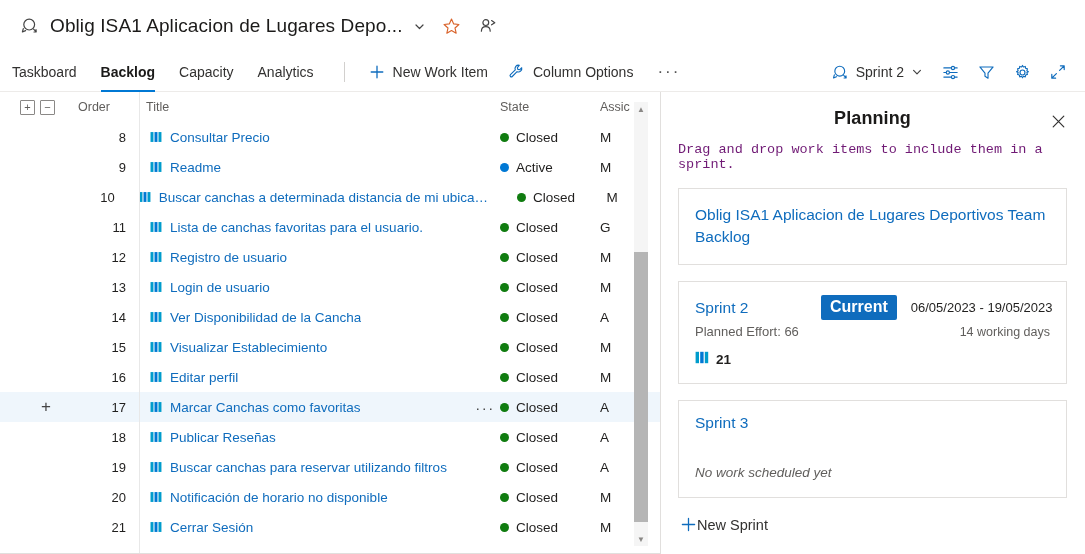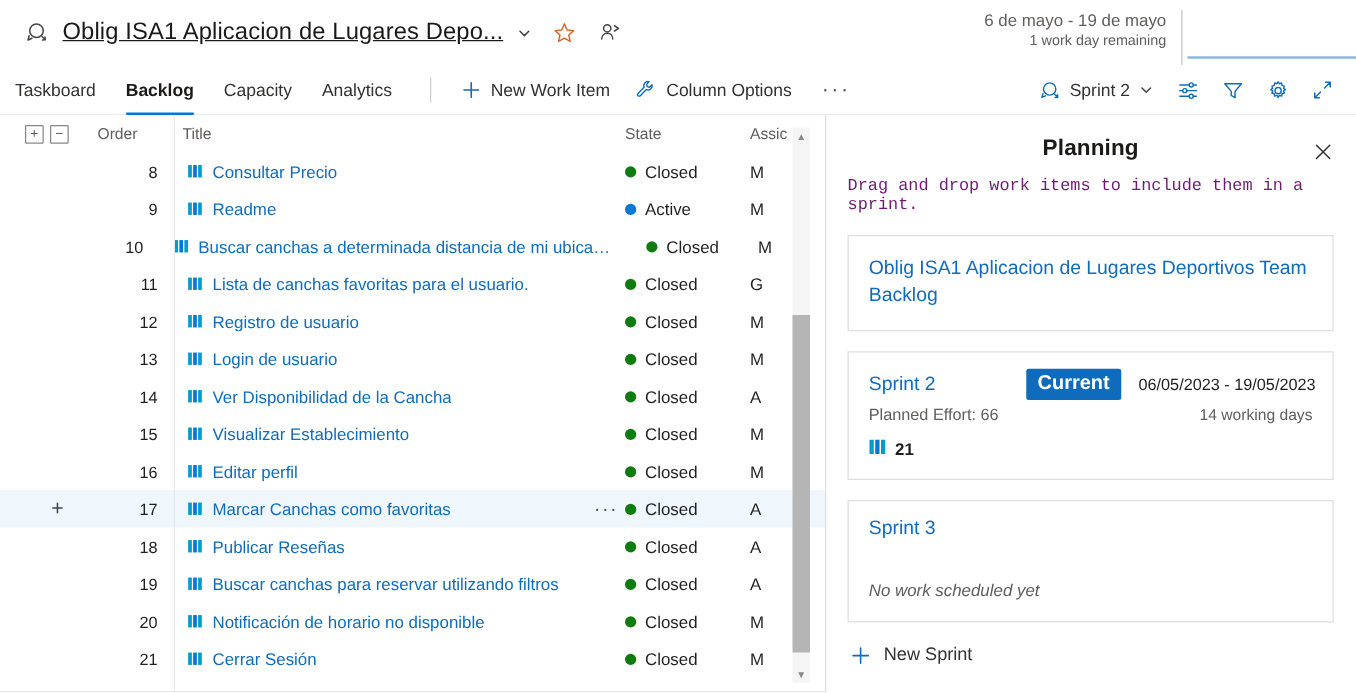--- a/index.html
+++ b/index.html
@@ -26,21 +26,20 @@
     color: #444;
     display: flex; align-items: center; justify-content: center;
     margin-right: 10px;
   }
   .page-title {
     font-size: 19px;
     font-weight: 400;
     color: #1b1a19;
     letter-spacing: .1px;
     white-space: nowrap;
-    text-decoration: underline;
   }
   .chev-title {
     margin-left: 10px;
     color: #444; font-size: 13px;
     display: inline-flex; align-items: center;
   }
   .star-icon { margin-left: 16px; color: #d9632b; display: inline-flex; }
   .people-icon { margin-left: 18px; color: #444; display: inline-flex; }
 
   .hdr-right {
@@ -304,21 +303,21 @@
   .sp-count {
     display: flex; align-items: center; gap: 6px;
     margin-top: 12px;
     font-size: 13.5px; font-weight: bold; color: #201f1e;
   }
   .sp-empty {
     font-size: 13.5px; color: #605e5c; font-style: italic;
     margin-top: 33px;
   }
   .new-sprint {
-    display: flex; gap: 10px;
+    display: flex; align-items: center; gap: 0;
     margin-top: 18px;
     font-size: 14.5px; color: #323130;
     cursor: pointer; padding-left: 2px;
   }
   .new-sprint .ns-plus { color: #0f6cbd; display: inline-flex; }
 </style>
 </head>
 <body>
 
 <div class="header">
@@ -343,29 +342,20 @@
     </span>
     <span class="people-icon">
       <svg width="18" height="18" viewBox="0 0 18 18" fill="none" stroke="#444" stroke-width="1.2">
         <circle cx="6.8" cy="5.6" r="2.9"></circle>
         <path d="M2.4 14.2 c0 -2.9 2 -4.6 4.4 -4.6 c2.4 0 4.4 1.7 4.4 4.6" stroke-linecap="round"></path>
         <path d="M12.6 3.6 l3.2 2.1 l-3.2 2.1" stroke-linecap="round" stroke-linejoin="round" fill="none"></path>
       </svg>
     </span>
   </div>
 
-  <div class="hdr-right">
-    <div class="iteration-dates">
-      <div class="range">6 de mayo - 19 de mayo</div>
-      <div class="remaining">1 work day remaining</div>
-    </div>
-    <div class="burndown">
-      <div class="baseline"></div>
-    </div>
-  </div>
 </div>
 
 <div class="cmdbar">
   <div class="tabs">
     <div class="tab">Taskboard</div>
     <div class="tab active">Backlog</div>
     <div class="tab">Capacity</div>
     <div class="tab">Analytics</div>
   </div>
 

